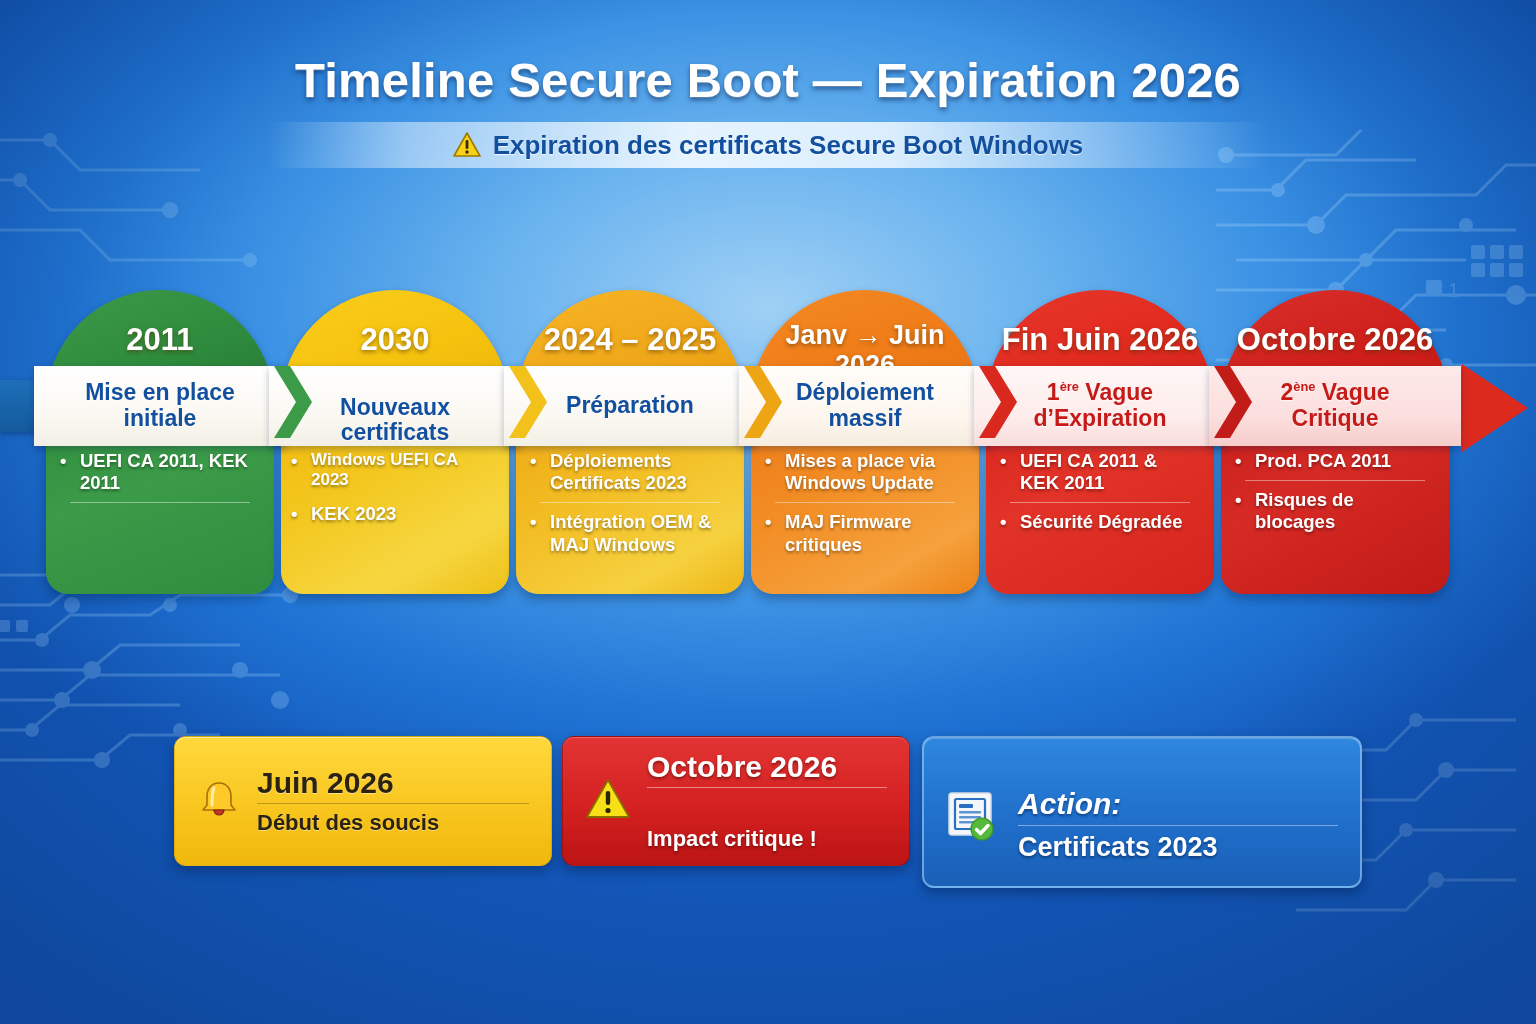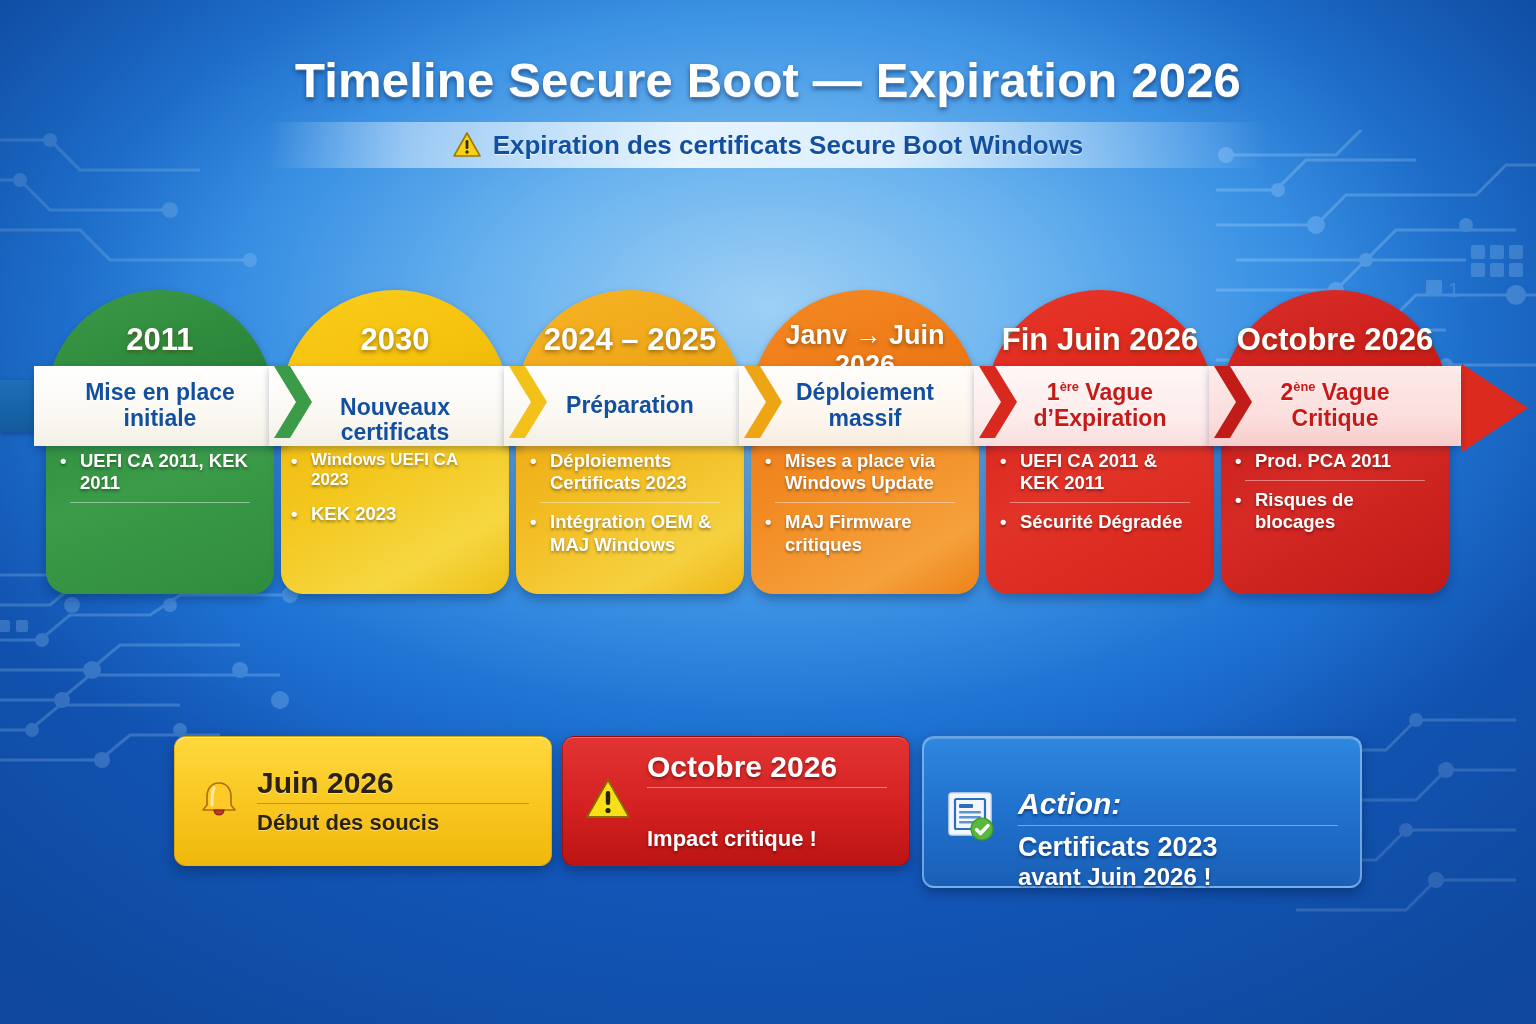--- a/index.html
+++ b/index.html
@@ -475,19 +475,18 @@
             <rect x="13" y="26" width="22" height="2.6" rx="1" fill="#5d93cf"></rect>
             <rect x="13" y="31" width="16" height="2.6" rx="1" fill="#5d93cf"></rect>
             <path d="M36 28 a11 11 0 1 1 0 22 a11 11 0 1 1 0 -22 Z" fill="#57b93b" stroke="#3f9429" stroke-width="1.2"></path>
             <path d="M30.5 39.5 L34.5 43.5 L42 35.5" fill="none" stroke="#ffffff" stroke-width="3.4" stroke-linecap="round" stroke-linejoin="round"></path>
           </svg>
         </span>
         <div class="callout-txt">
           <div class="co-head">Action:</div>
           <div class="co-rule"></div>
           <div class="co-sub">Certificats 2023</div>
-          <div class="co-sub2">avant Juin 2026 !</div>
         </div>
       </div>
     </div>
 
   </div>
 </div>
 
 </body></html>

